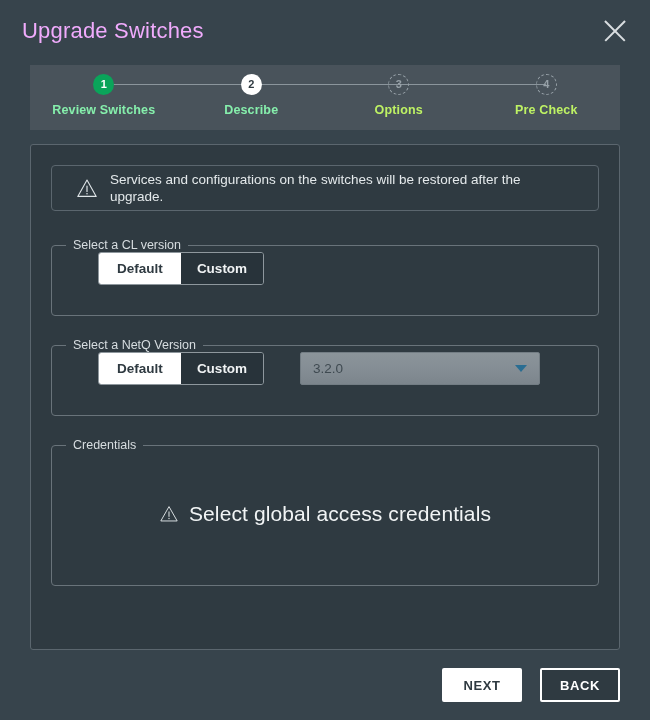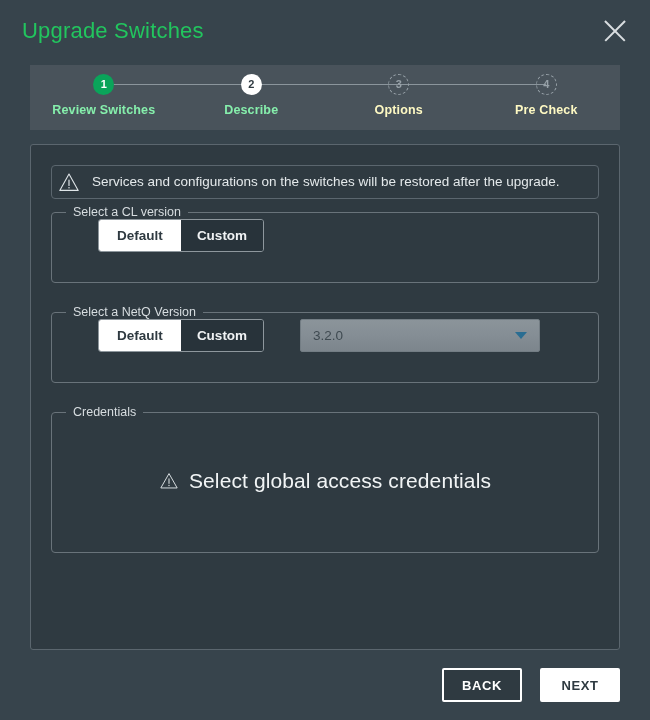--- a/index.html
+++ b/index.html
@@ -21,21 +21,21 @@
   #titlebar {
     height: 62px;
     display: flex;
     align-items: center;
     padding: 0 18px 0 22px;
   }
   #dialog-title {
     font-size: 22px;
     font-weight: 300;
     letter-spacing: 0.2px;
-    color: #22c55e;
+    color: #f0abfc;
     flex: 1;
     line-height: 1;
   }
   #close-btn {
     width: 34px; height: 34px;
     position: relative;
     cursor: pointer;
     flex: 0 0 auto;
     opacity: .92;
   }
@@ -85,21 +85,21 @@
     color: #97a1a8;
     border: 1px dashed #97a1a8;
   }
   .step .slabel {
     margin-top: 8px;
     font-size: 12.5px;
     font-weight: 700;
     letter-spacing: .15px;
   }
   .step.done .slabel, .step.current .slabel { color: #86efac; }
-  .step.future .slabel { color: #fef9c3; text-align: center; }
+  .step.future .slabel { color: #bef264; text-align: center; }
   
   .step .conn {
     position: absolute;
     top: 10px;
     height: 1px;
     background: #8b959c;
     z-index: 1;
   }
   .step .conn.right { left: 50%; right: -50%; }
   .step:last-child .conn.right { display: none; }
@@ -110,28 +110,28 @@
     left: 30px; top: 144px;
     width: 590px; height: 506px;
     background: #2f3a41;
     border: 1px solid #5b666e;
     border-radius: 3px;
     padding: 20px;
   }
 
   
   #warn-banner {
-    height: 34px;
+    height: 46px;
     border: 1px solid #5b666e;
     border-radius: 4px;
     background: #2f3a41;
     display: flex;
     align-items: center;
-    padding: 0 6px;
-    margin-bottom: 6px;
+    padding: 0 24px;
+    margin-bottom: 27px;
   }
   .tri-icon {
     flex: 0 0 auto;
     margin-right: 12px;
     display: block;
   }
   #warn-text {
     font-size: 13.5px;
     font-weight: 400;
     line-height: 1.28;
@@ -330,15 +330,15 @@
         <line x1="11" y1="8.2" x2="11" y2="13.2" stroke="#e7ecee" stroke-width="1.1" stroke-linecap="round"></line>
         <circle cx="11" cy="15.5" r="0.7" fill="#e7ecee"></circle>
       </svg>
       <div id="cred-text">Select global access credentials</div>
     </div>
   </fieldset>
 
 </div>
 
 <div id="footer">
+  <div id="btn-next" class="btn">NEXT</div>
   <div id="btn-back" class="btn">BACK</div>
-  <div id="btn-next" class="btn">NEXT</div>
 </div>
 
 </body></html>

